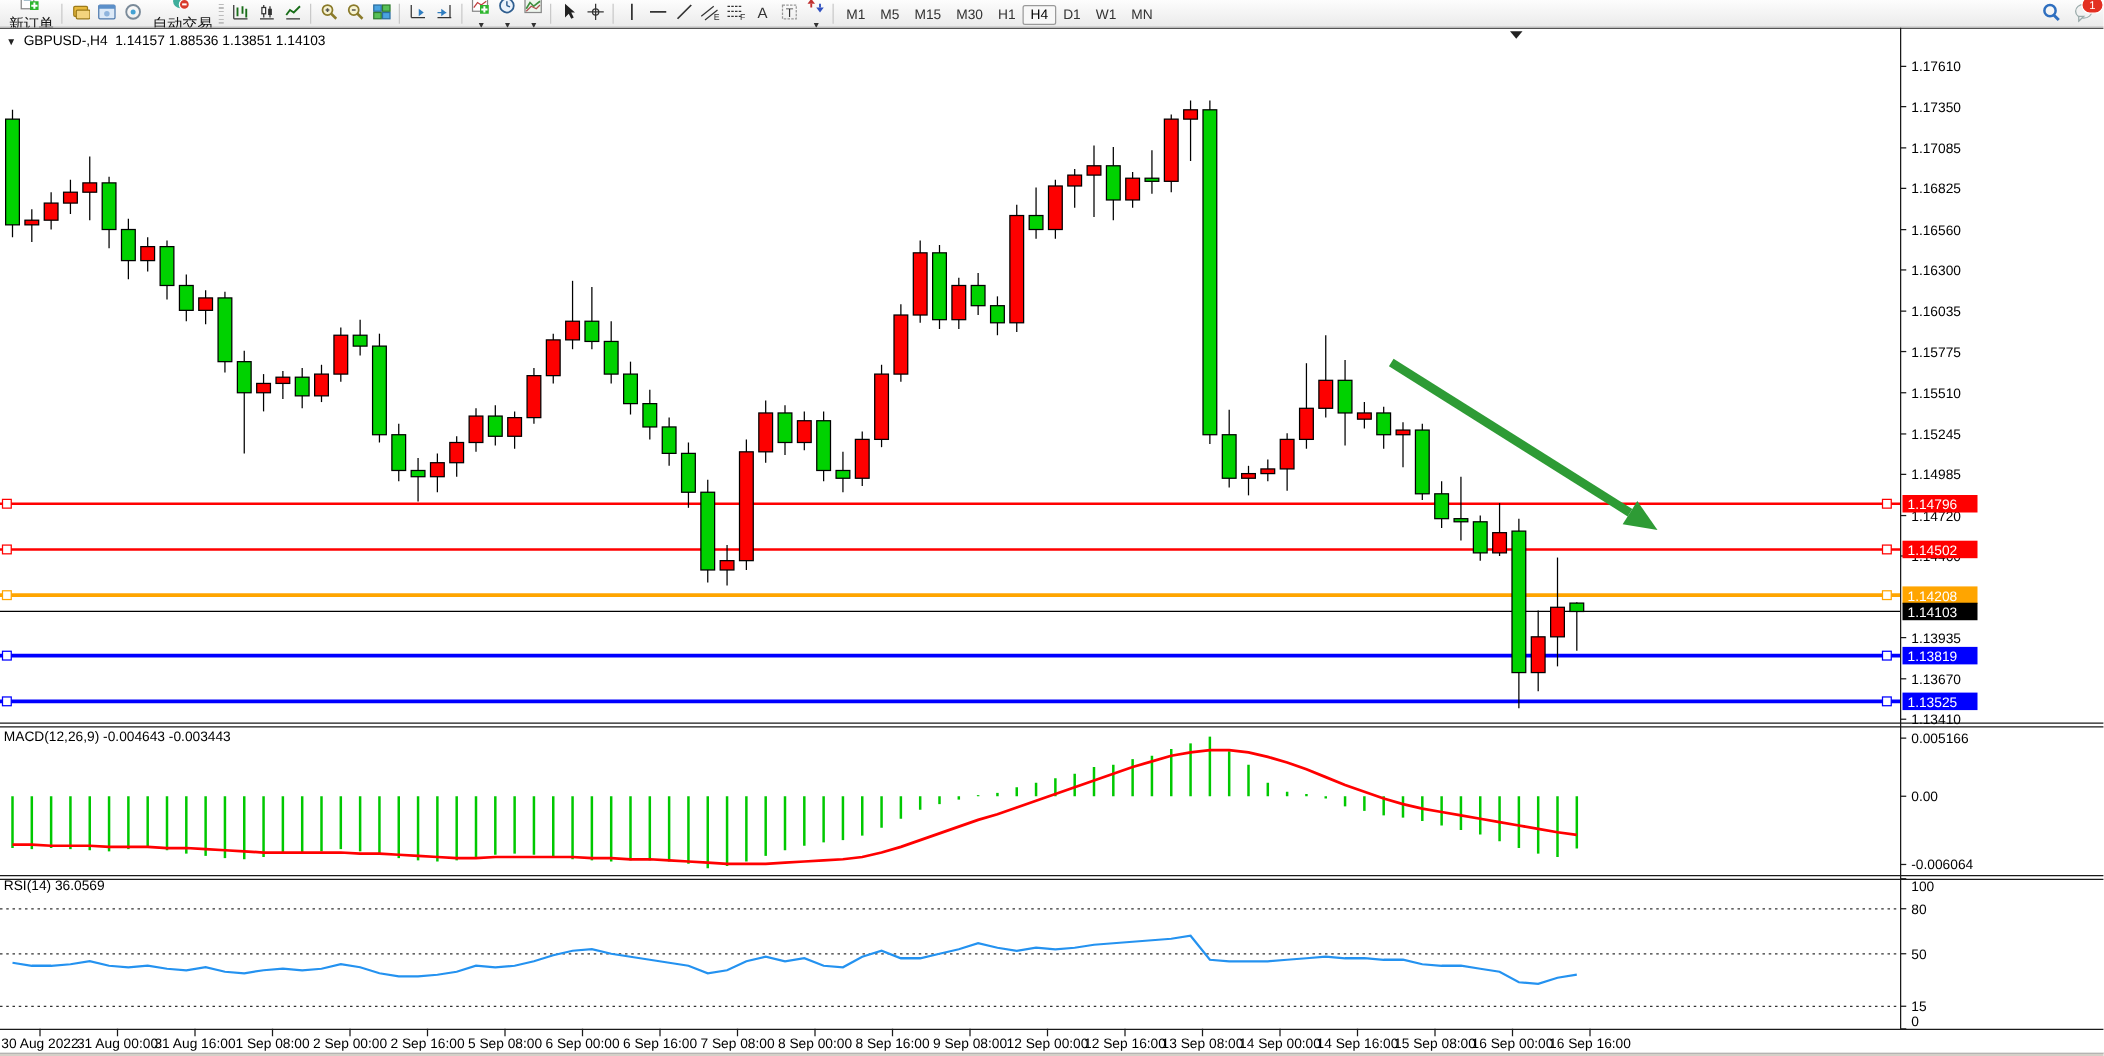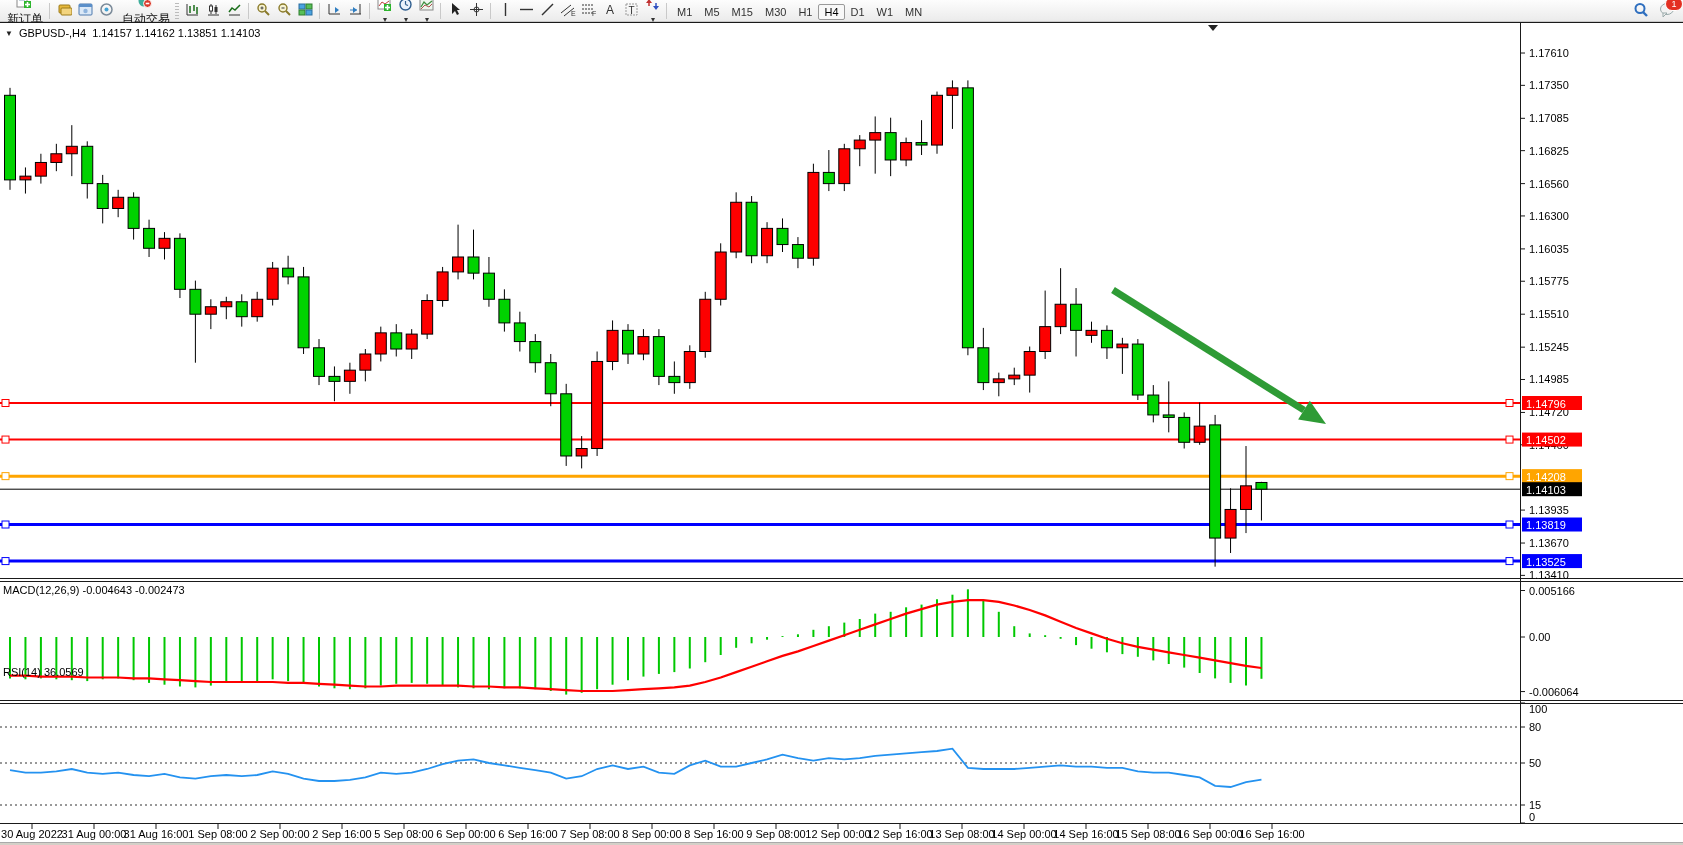--- a/index.html
+++ b/index.html
@@ -18,21 +18,21 @@
   .right-tools{position:absolute;right:6px;top:0;height:22px;display:flex;align-items:center;gap:6px;}
   .badge{position:absolute;right:-6px;top:-4px;background:#e33022;color:#fff;border-radius:8px;
     font-size:9px;min-width:12px;height:12px;line-height:12px;text-align:center;padding:0 2px;border:1px solid #fff;}
   .chat-wrap{position:relative;}
   
   .chart-wrap{position:relative;width:1683px;height:820px;background:#fff;}
   .overlay-label{position:absolute;font-size:11px;color:#000;white-space:pre;z-index:5;}
   #chart-title{left:5px;top:5px;display:flex;align-items:center;gap:6px;}
   #chart-title .tri{font-size:8px;color:#222;}
   #macd-label{left:3px;top:562px;}
-  #rsi-label{left:3px;top:644px;}
+  #rsi-label{left:3px;top:681px;}
   .bottom-strip{width:1683px;height:3px;background:#d4d0c8;border-top:1px solid #aaa;}
   svg text{font-family:"Liberation Sans","DejaVu Sans",sans-serif;}
 </style>
 </head>
 <body>
 
 <div class="toolbar">
   <div class="tbtn">
     <span>
       <svg width="15" height="15">
@@ -246,23 +246,23 @@
           </svg></span>
       <span class="badge">1</span>
     </div>
   </div>
 </div>
 
 <div class="chart-wrap">
   <div class="overlay-label" id="chart-title">
     <span class="tri">▼</span>
     <span style="font-weight:normal">GBPUSD-,H4</span>
-    <span>1.14157 1.14162 1.13851 1.14103</span>
-  </div>
-  <div class="overlay-label" id="macd-label">MACD(12,26,9) -0.004643 -0.002473</div>
+    <span>1.14157 1.88536 1.13851 1.14103</span>
+  </div>
+  <div class="overlay-label" id="macd-label">MACD(12,26,9) -0.004643 -0.003443</div>
   <div class="overlay-label" id="rsi-label">RSI(14) 36.0569</div>
   <svg id="chart-svg" width="1683" height="820">
       <g>
         <line x1="0" y1="0.5" x2="1683" y2="0.5" stroke="#1a1a1a" stroke-width="1"></line>
         <line x1="0" y1="556.5" x2="1683" y2="556.5" stroke="#1a1a1a" stroke-width="1"></line>
         <line x1="0" y1="559.5" x2="1683" y2="559.5" stroke="#1a1a1a" stroke-width="1"></line>
         <line x1="0" y1="678.5" x2="1683" y2="678.5" stroke="#1a1a1a" stroke-width="1"></line>
         <line x1="0" y1="681.5" x2="1683" y2="681.5" stroke="#1a1a1a" stroke-width="1"></line>
         <line x1="0" y1="801.5" x2="1683" y2="801.5" stroke="#1a1a1a" stroke-width="1"></line>
         <line x1="1520.5" y1="0" x2="1520.5" y2="801" stroke="#1a1a1a"></line>

